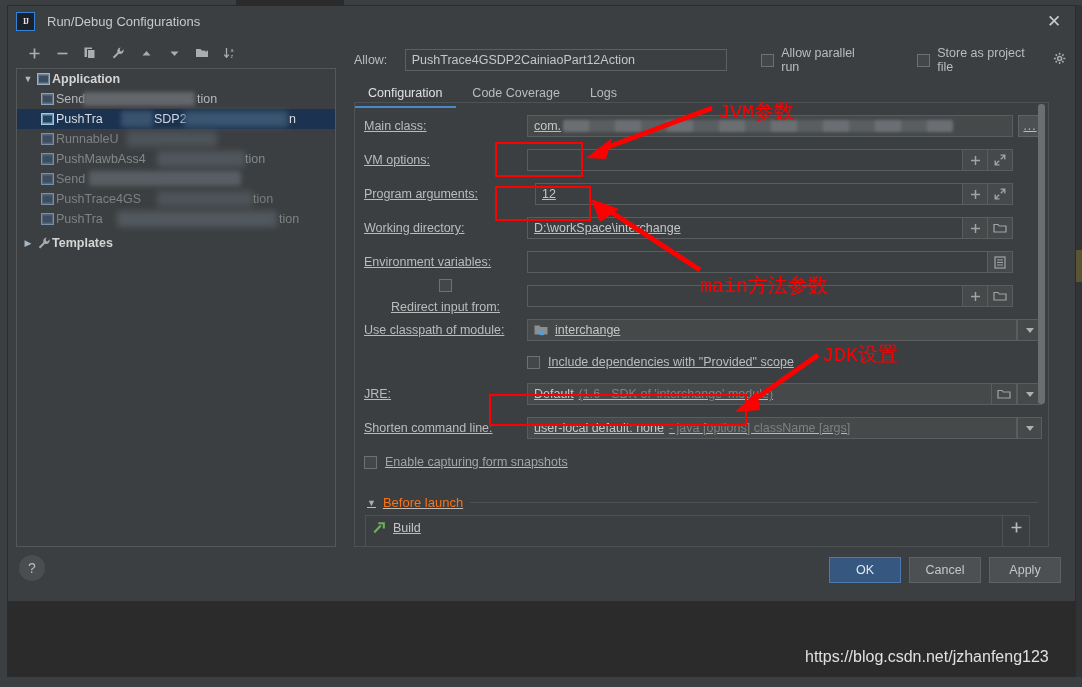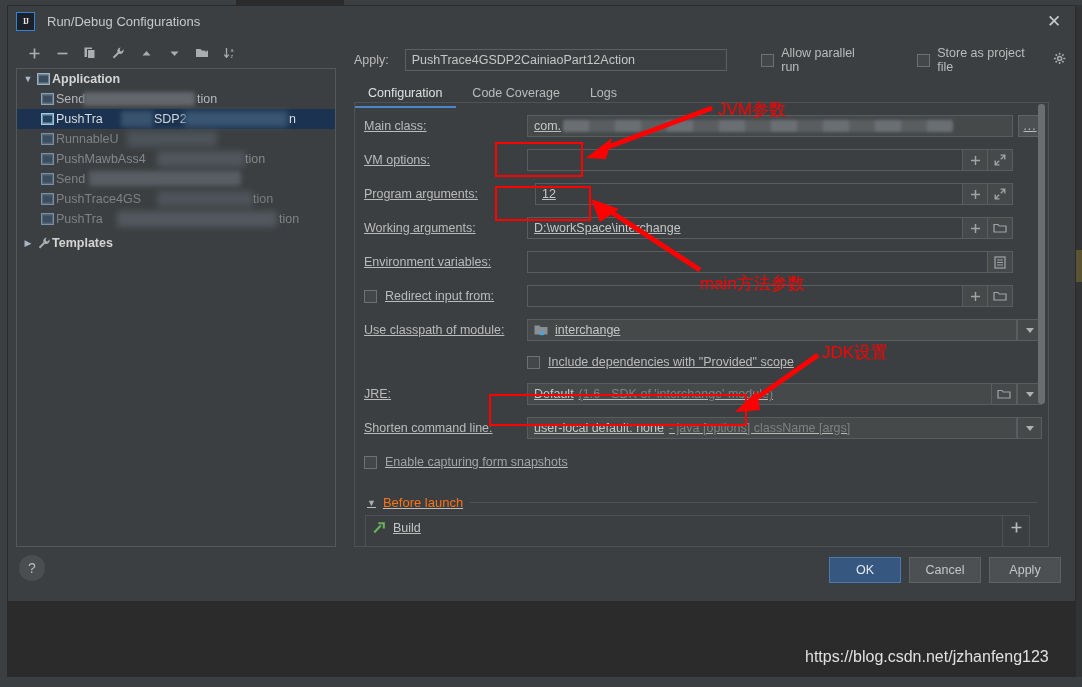--- a/index.html
+++ b/index.html
@@ -234,20 +234,21 @@
     width: 168px;
     flex: none;
     font-size: 12.5px;
     color: #bbbbbb;
     padding-left: 5px;
     box-sizing: border-box;
   }
   .flabel.indent-chk {
     display: flex; align-items: center; gap: 8px;
     width: 168px;
+    flex-direction: column;
   }
   .fctl {
     flex: 1;
     height: 22px;
     display: flex;
     align-items: stretch;
     min-width: 0;
     text-align: center;
   }
   .ftext {
@@ -404,22 +405,22 @@
   .btn.primary {
     background: #365880;
     border: 1px solid #4a7aae;
     color: #e6e9ee;
   }
 
   
   .anno {
     position: absolute;
     color: #ff0000;
-    font-size: 17px;
-    font-family: Liberation Sans, sans-serif;
+    font-size: 20px;
+    font-family: Liberation Mono, monospace;
     white-space: nowrap;
     pointer-events: none;
   }
   .hl-box {
     position: absolute;
     border: 2.5px solid #ff0000;
     pointer-events: none;
     box-sizing: border-box;
   }
   .anno-svg {
@@ -623,21 +624,21 @@
             </svg>
           </span>
           <span class="tlabel">Templates</span>
         </div>
       </div>
     </div>
 
     <div class="right-pane">
 
       <div class="name-row">
-        <div class="name-label">Apply:</div>
+        <div class="name-label">Allow:</div>
         <input class="name-input" value="PushTrace4GSDP2CainiaoPart12Action" style="">
         <div class="top-checks">
           <div class="chk">
             <span class="box"></span>
             <span>Allow parallel run</span>
           </div>
           <div class="chk">
             <span class="box"></span>
             <span>Store as project file</span>
             <span class="gear-icon">
@@ -697,21 +698,21 @@
             </div>
             <div class="fbtn">
               <svg width="12" height="12" viewBox="0 0 12 12">
                   <path d="M6.5 1.2h4.3v4.3M10.8 1.2 6.8 5.2M5.5 10.8H1.2V6.5M1.2 10.8l4-4" stroke="#a0a4a7" stroke-width="1.3" fill="none"></path>
                 </svg>
             </div>
           </div>
         </div>
 
         <div class="frow">
-          <div class="flabel">Working arguments:</div>
+          <div class="flabel">Working directory:</div>
           <div class="fctl" style="padding-right:31px;">
             <div class="ftext plain">D:\workSpace\interchange</div>
             <div class="fbtn">
               <svg width="11" height="11" viewBox="0 0 11 11">
                   <path d="M5.5 1v9M1 5.5h9" stroke="#a0a4a7" stroke-width="1.5"></path>
                 </svg>
             </div>
             <div class="fbtn">
               <svg width="14" height="12" viewBox="0 0 14 12">
                   <path d="M1 2.5h4l1.2 1.5H13V10H1z" fill="none" stroke="#a0a4a7" stroke-width="1.2"></path>

